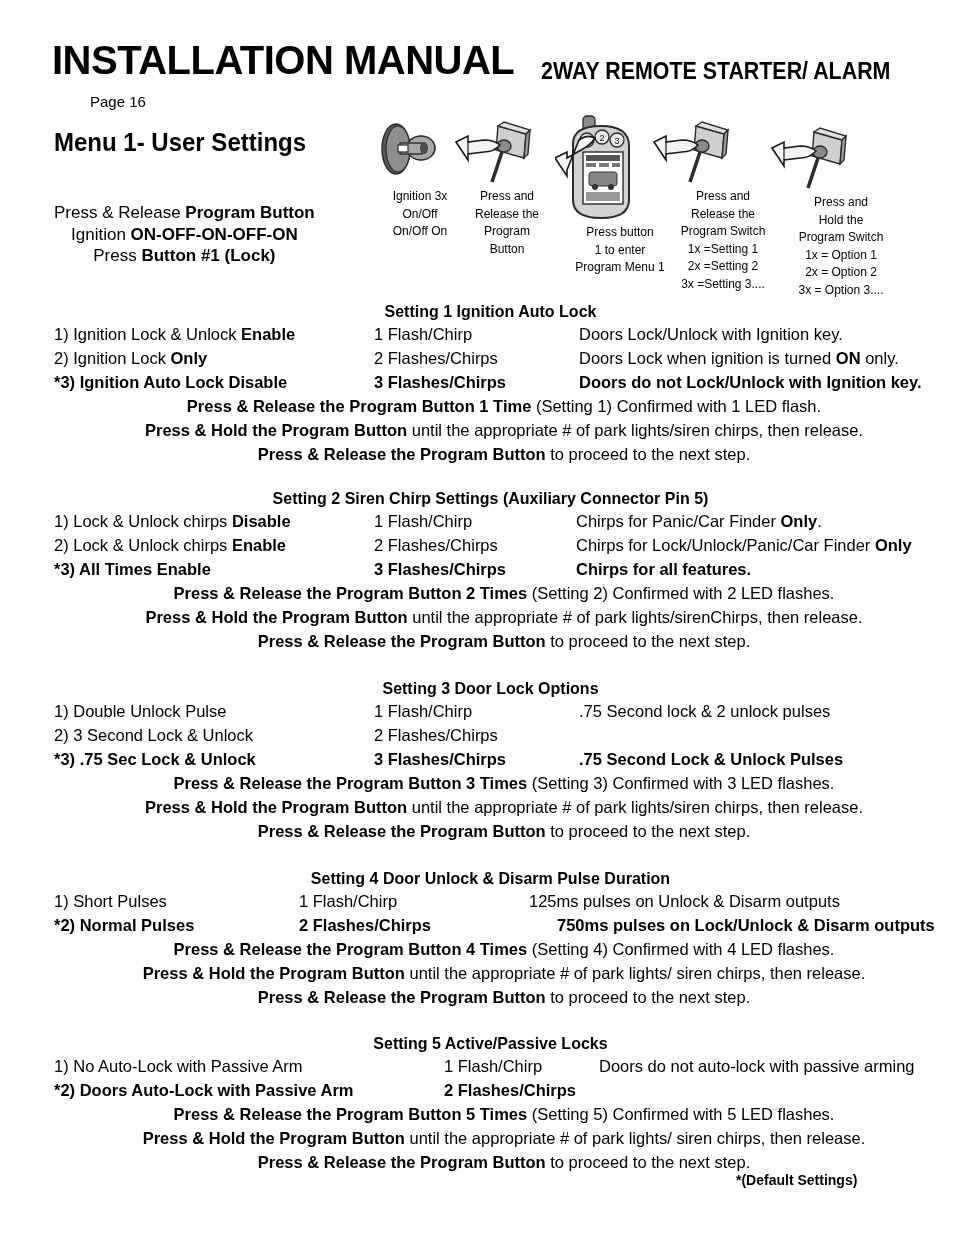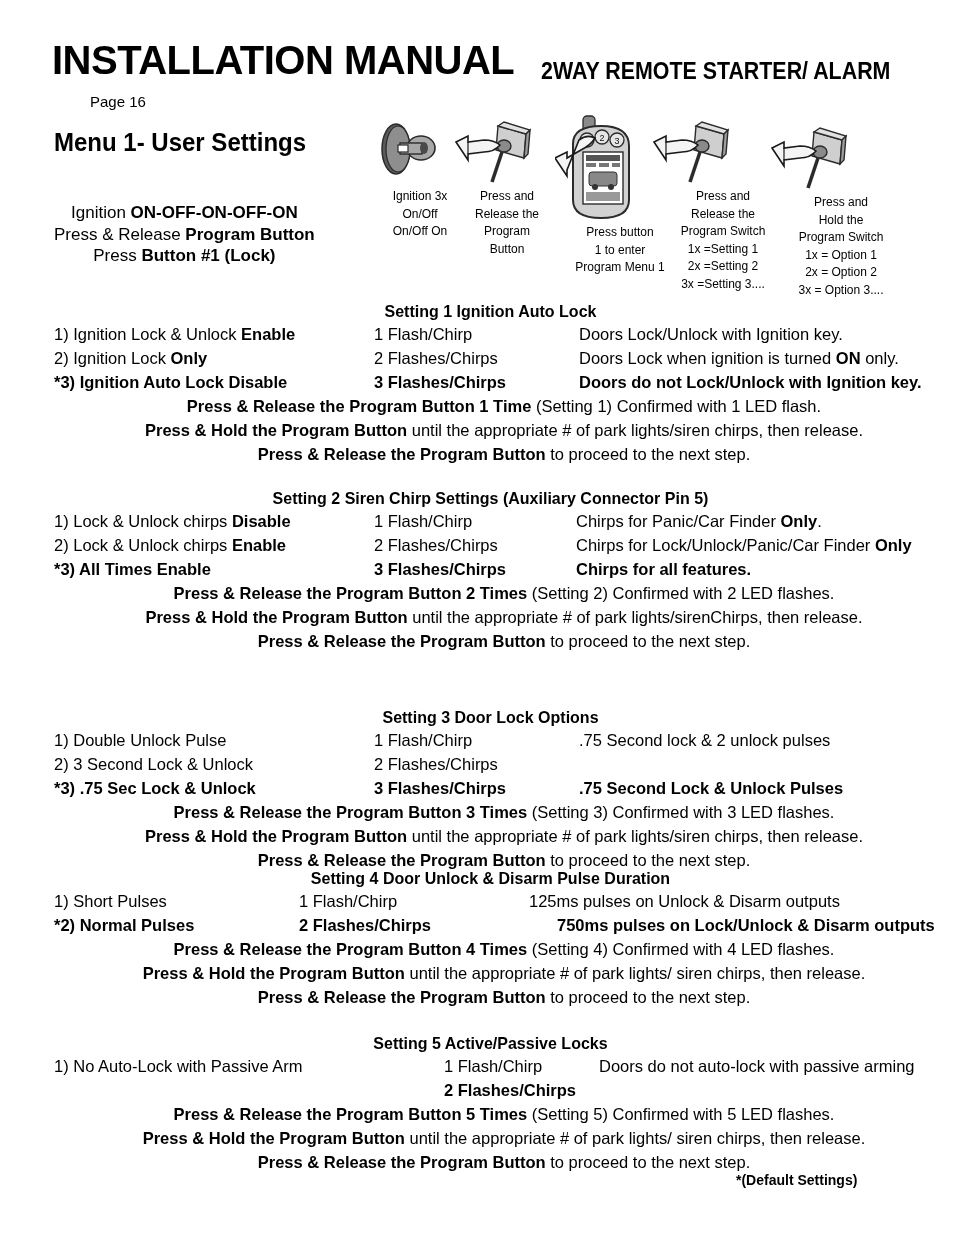--- a/index.html
+++ b/index.html
@@ -256,22 +256,22 @@
 Hold the
 Program Switch
 1x = Option 1
 2x = Option 2
 3x = Option 3....</div>
     </div>
 
   </div>
 
   <div class="intro">
+    <div><span>Press &amp; Release </span><b>Program Button</b></div>
     <div><span>Ignition </span><b>ON-OFF-ON-OFF-ON</b></div>
-    <div><span>Press &amp; Release </span><b>Program Button</b></div>
     <div><span>Press </span><b>Button #1 (Lock)</b></div>
   </div>
 
   <div id="settings-root">
       <div class="setting" style="top: 300px;">
         <div class="s-title">Setting 1  Ignition Auto Lock</div>
         <div class="opt-row">
           <span class="opt-c1"><span>1)</span><span>  Ignition Lock &amp; Unlock </span><b>Enable</b></span>
           <span class="opt-c2" style="left: 320px;">1 Flash/Chirp</span>
           <span class="opt-c3" style="left: 525px;"><span>Doors Lock/Unlock with Ignition key.</span></span>
@@ -304,21 +304,21 @@
         </div>
         <div class="opt-row bold">
           <span class="opt-c1"><span>*3)</span><span>  All Times Enable</span></span>
           <span class="opt-c2" style="left: 320px;">3 Flashes/Chirps</span>
           <span class="opt-c3" style="left: 522px;"><span>Chirps for all features.</span></span>
         </div>
         <div class="instr"><b>Press &amp; Release the Program Button 2 Times</b><span> (Setting 2) Confirmed with 2 LED flashes.</span></div>
         <div class="instr"><b>Press &amp; Hold the Program Button</b><span> until the appropriate # of park lights/sirenChirps, then release.</span></div>
         <div class="instr"><b>Press &amp; Release the Program Button</b><span> to proceed to the next step.</span></div>
       </div>
-      <div class="setting" style="top: 677px; margin-top: 29px;">
+      <div class="setting" style="top: 677px;">
         <div class="s-title">Setting 3  Door Lock Options</div>
         <div class="opt-row">
           <span class="opt-c1"><span>1)</span><span>  Double Unlock Pulse</span></span>
           <span class="opt-c2" style="left: 320px;">1 Flash/Chirp</span>
           <span class="opt-c3" style="left: 525px;"><span>.75 Second lock &amp;  2 unlock pulses</span></span>
         </div>
         <div class="opt-row">
           <span class="opt-c1"><span>2)</span><span>  3 Second Lock &amp; Unlock</span></span>
           <span class="opt-c2" style="left: 320px;">2 Flashes/Chirps</span>
         </div>
@@ -348,20 +348,21 @@
         <div class="instr"><b>Press &amp; Release the Program Button</b><span> to proceed to the next step.</span></div>
       </div>
       <div class="setting" style="top: 1032px;">
         <div class="s-title">Setting 5 Active/Passive Locks</div>
         <div class="opt-row">
           <span class="opt-c1"><span>1)</span><span> No Auto-Lock with Passive Arm</span></span>
           <span class="opt-c2" style="left: 390px;">1 Flash/Chirp</span>
           <span class="opt-c3" style="left: 545px;"><span>Doors do not auto-lock with passive arming</span></span>
         </div>
         <div class="opt-row bold">
+          <span class="opt-c1"><span>*2)</span><span> Doors Auto-Lock with Passive Arm</span></span>
           <span class="opt-c2" style="left: 390px;">2 Flashes/Chirps</span>
         </div>
         <div class="instr"><b>Press &amp; Release the Program Button 5 Times</b><span> (Setting 5) Confirmed with 5 LED flashes.</span></div>
         <div class="instr"><b>Press &amp; Hold the Program Button</b><span> until the appropriate # of park lights/ siren chirps, then release.</span></div>
         <div class="instr"><b>Press &amp; Release the Program Button</b><span> to proceed to the next step.</span></div>
       </div>
     </div>
 
   <div class="footer-note">*(Default Settings)</div>
 

